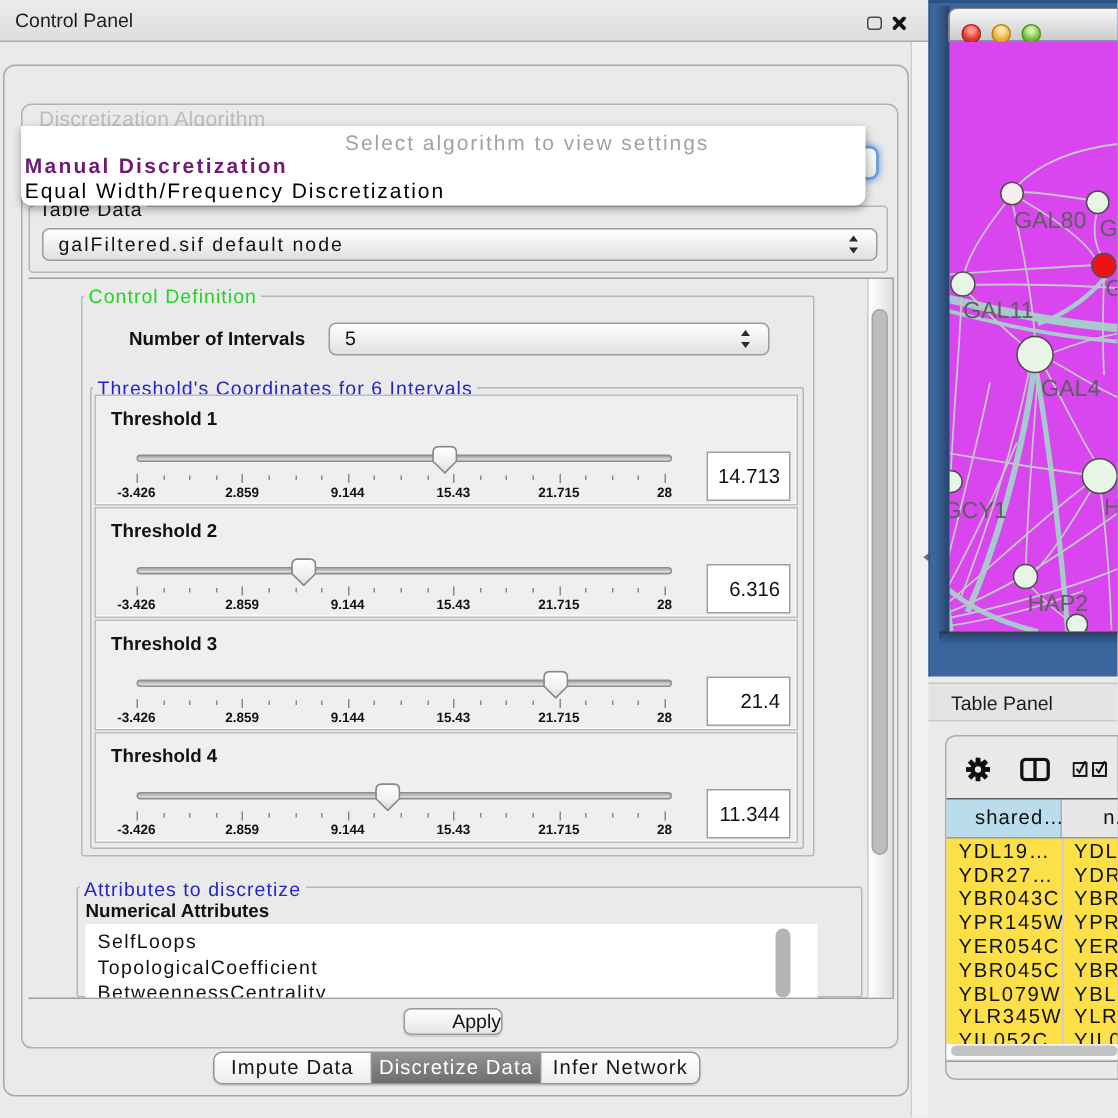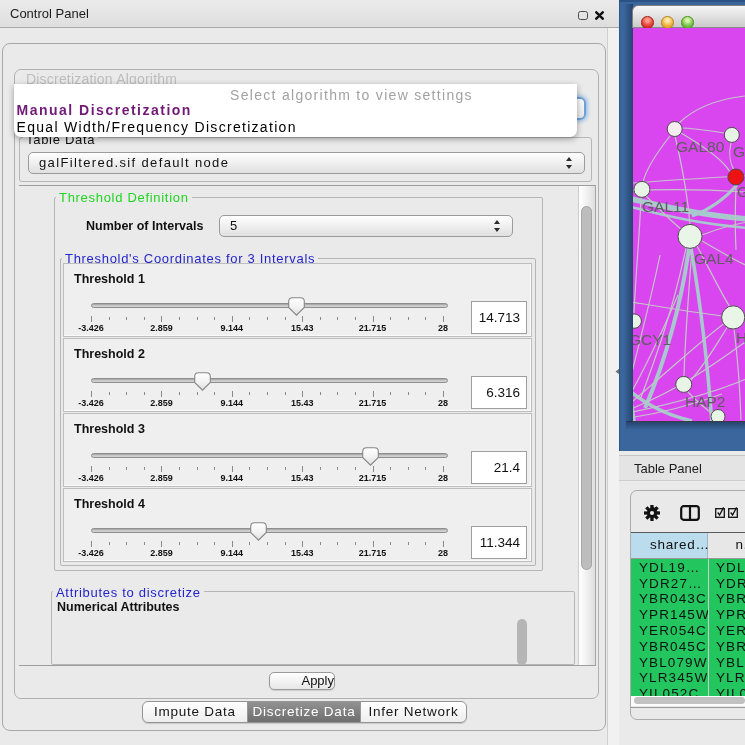--- a/index.html
+++ b/index.html
@@ -76,21 +76,21 @@
 .light { position:absolute; top:10px; width:12.5px; height:12.5px; border-radius:50%; }
 #wincanvas { left:633px; top:28px; width:112px; height:393px; background:#d946ef; overflow:hidden; }
 
 
 #tptitle { left:619px; top:455px; width:126px; height:26px; background:#e4e4e4; border-top:1px solid #c6c6c6; border-bottom:1px solid #cdcdcd; }
 #tptitle .t { position:absolute; left:15px; top:0; line-height:25px; font-size:13px; color:#1c1c1c; }
 #tpanel { left:630px; top:490px; width:116px; height:230px; border:1px solid #ababab; border-radius:7px 0 0 7px; background:#e9e9e9; }
 #thead1 { left:631px; top:533px; width:76.5px; height:25px; background:#badcec; border-right:1px solid #9eb6c4; font-size:13.5px; letter-spacing:0.7px; color:#111; line-height:24px; padding-left:19px; }
 #thead2 { left:707.5px; top:533px; width:37.5px; height:25px; background:#e7e7e7; font-size:13.5px; color:#111; line-height:24px; padding-left:28px; }
 #theadline { left:631px; top:557.5px; width:114px; height:1px; background:#9a9a9a; }
-#tbody { left:631px; top:558px; width:114px; height:137.5px; background:#22c55e; overflow:hidden; }
+#tbody { left:631px; top:558px; width:114px; height:137.5px; background:#fde047; overflow:hidden; }
 .trow { position:absolute; width:114px; font-size:13.5px; letter-spacing:1.1px; color:#111; }
 .trow .c1 { position:absolute; left:8px; }
 .trow .c2 { position:absolute; left:85px; width:29px; overflow:hidden; white-space:nowrap; }
 #tcoldiv { left:707.5px; top:558px; width:1px; height:148px; background:#cccccc; }
 #hsb_track { left:631px; top:695.5px; width:114px; height:10px; background:#fdfdfd; }
 #hsb_thumb { left:634px; top:696.5px; width:111px; height:7.5px; background:#c2c2c2; border-radius:4px; }
 #tbotline { left:631px; top:706.5px; width:114px; height:1px; background:#9a9a9a; }
 </style></head>
 <body>
 <div id="root">
@@ -118,27 +118,27 @@
 
 <div class="abs" id="ghostlab">Discretization Algorithm</div>
 <div class="abs" id="bluering"></div>
 
 <div class="abs" id="sp_top"></div>
 <div class="abs" id="sp_bot"></div>
 <div class="abs" id="vsb_track"></div>
 <div class="abs" id="vsb_thumb"></div>
 
 <div class="group" style="left:54px;top:197px;width:489px;height:374px;border-radius:2px"></div>
-<div class="glabel" style="left:56px;top:190px;color:#1fd61f">Threshold Definition</div>
+<div class="glabel" style="left:56px;top:190px;color:#1fd61f">Control Definition</div>
 <div class="abs" style="left:86px;top:219px;font-size:12.5px;font-weight:bold;color:#111">Number of Intervals</div>
 <div class="combo" style="left:219px;top:215px;width:294px">5</div>
 <div class="arrows" style="left:494px;top:219px"></div>
 
 <div class="group" style="left:60px;top:258px;width:476px;height:308px;border-radius:2px"></div>
-<div class="glabel" style="left:62px;top:251px;color:#2424cc">Threshold's Coordinates for 3 Intervals</div>
+<div class="glabel" style="left:62px;top:251px;color:#2424cc">Threshold's Coordinates for 6 Intervals</div>
 
 <div class="tpanel" style="top:263px">
       <div class="tlabel">Threshold 1</div>
       <div class="track"></div>
       <div class="tick" style="left:27.0px;top:52px;height:6px"></div>
       <div class="tick" style="left:44.6px;top:53px;height:3px"></div>
       <div class="tick" style="left:62.2px;top:53px;height:3px"></div>
       <div class="tick" style="left:79.8px;top:53px;height:3px"></div>
       <div class="tick" style="left:97.4px;top:52px;height:6px"></div>
       <div class="tick" style="left:115.0px;top:53px;height:3px"></div>
@@ -298,20 +298,25 @@
           </linearGradient>
         </defs>
         <path d="M4.5 0.7 L12.5 0.7 Q16.3 0.7 16.3 4.5 L16.3 10.5 L8.5 18.2 L0.7 10.5 L0.7 4.5 Q0.7 0.7 4.5 0.7 Z" fill="url(#tg488)" stroke="#878787" stroke-width="1.1"></path>
       </svg>
       <div class="vbox">11.344</div>
     </div>
 
 <div class="group" style="left:51px;top:591px;width:524px;height:74px;border-radius:2px"></div>
 <div class="glabel" style="left:53px;top:584.5px;color:#2424cc">Attributes to discretize</div>
 <div class="abs" style="left:57px;top:600px;font-size:12.5px;font-weight:bold;color:#111">Numerical Attributes</div>
+<div class="abs" id="attlist">
+  <div style="top:4px">SelfLoops</div>
+  <div style="top:21.2px">TopologicalCoefficient</div>
+  <div style="top:38.4px">BetweennessCentrality</div>
+</div>
 <div class="abs" id="attsb"></div>
 
 <div class="abs" id="apply">Apply</div>
 
 <div class="abs tabgroup" id="bottabs">
   <div class="seg" style="width:104.5px">Impute Data</div>
   <div class="seg sel" style="width:114px">Discretize Data</div>
   <div class="seg" style="width:106.5px">Infer Network</div>
 </div>
 

